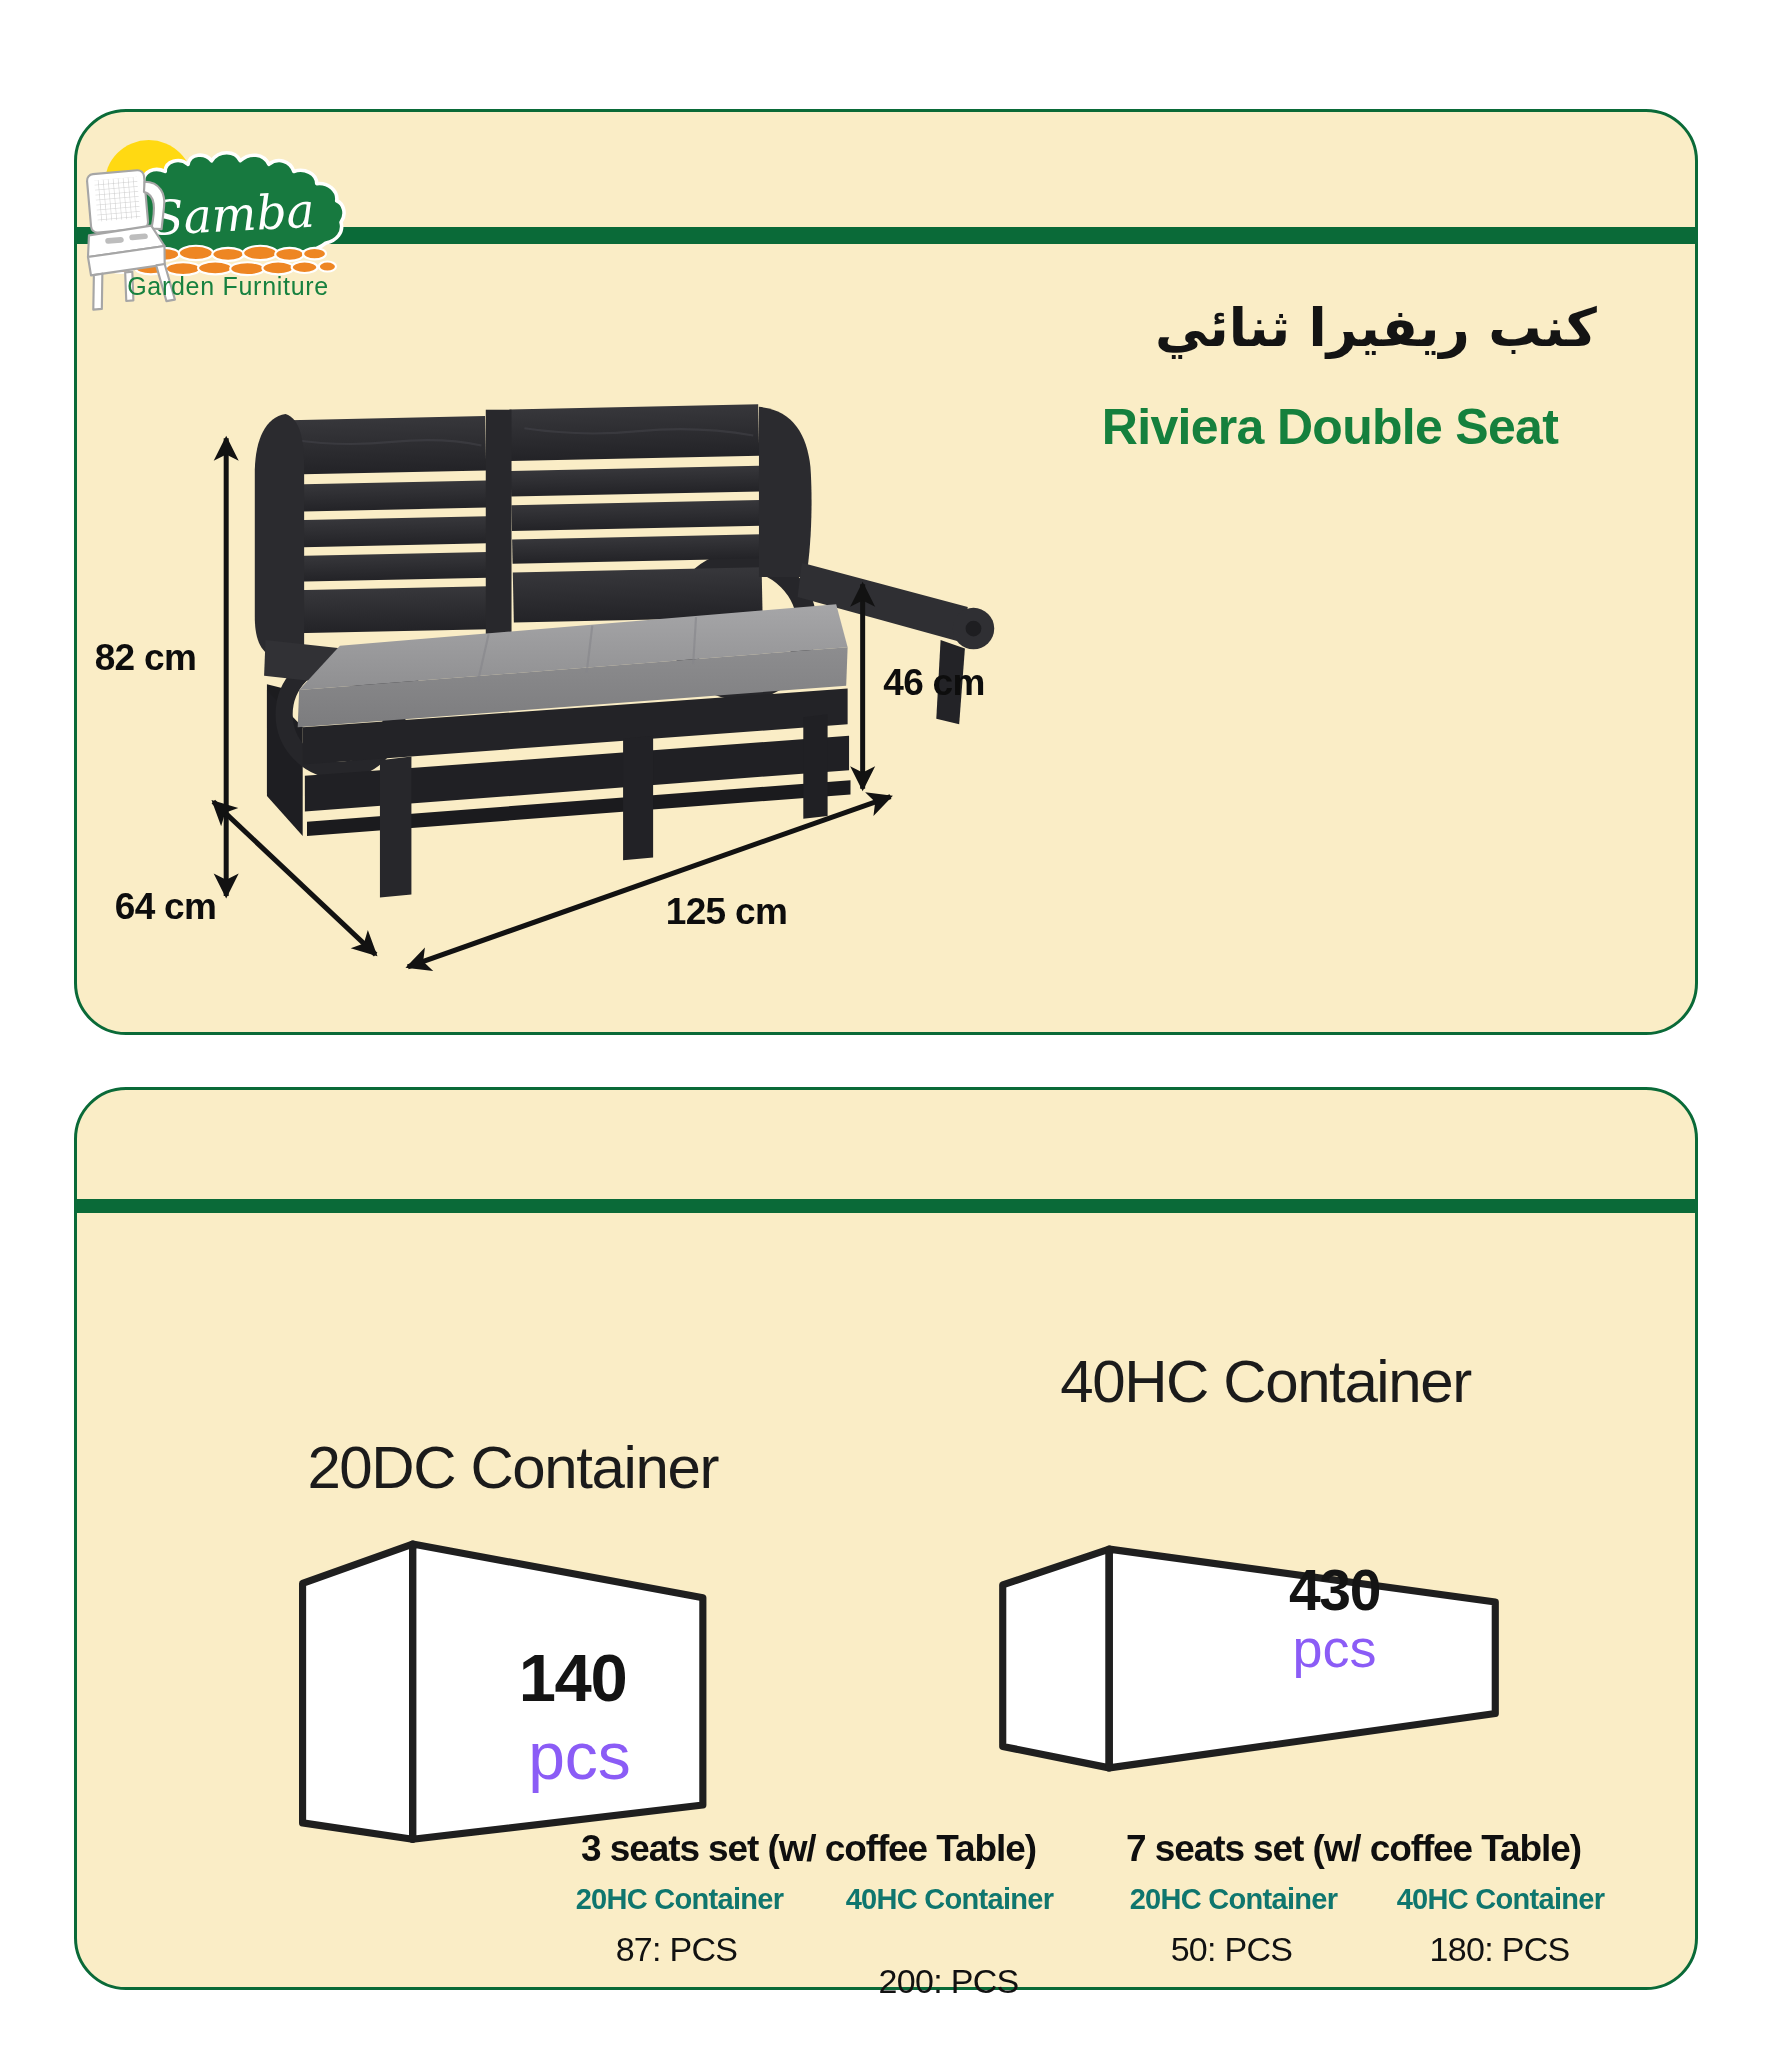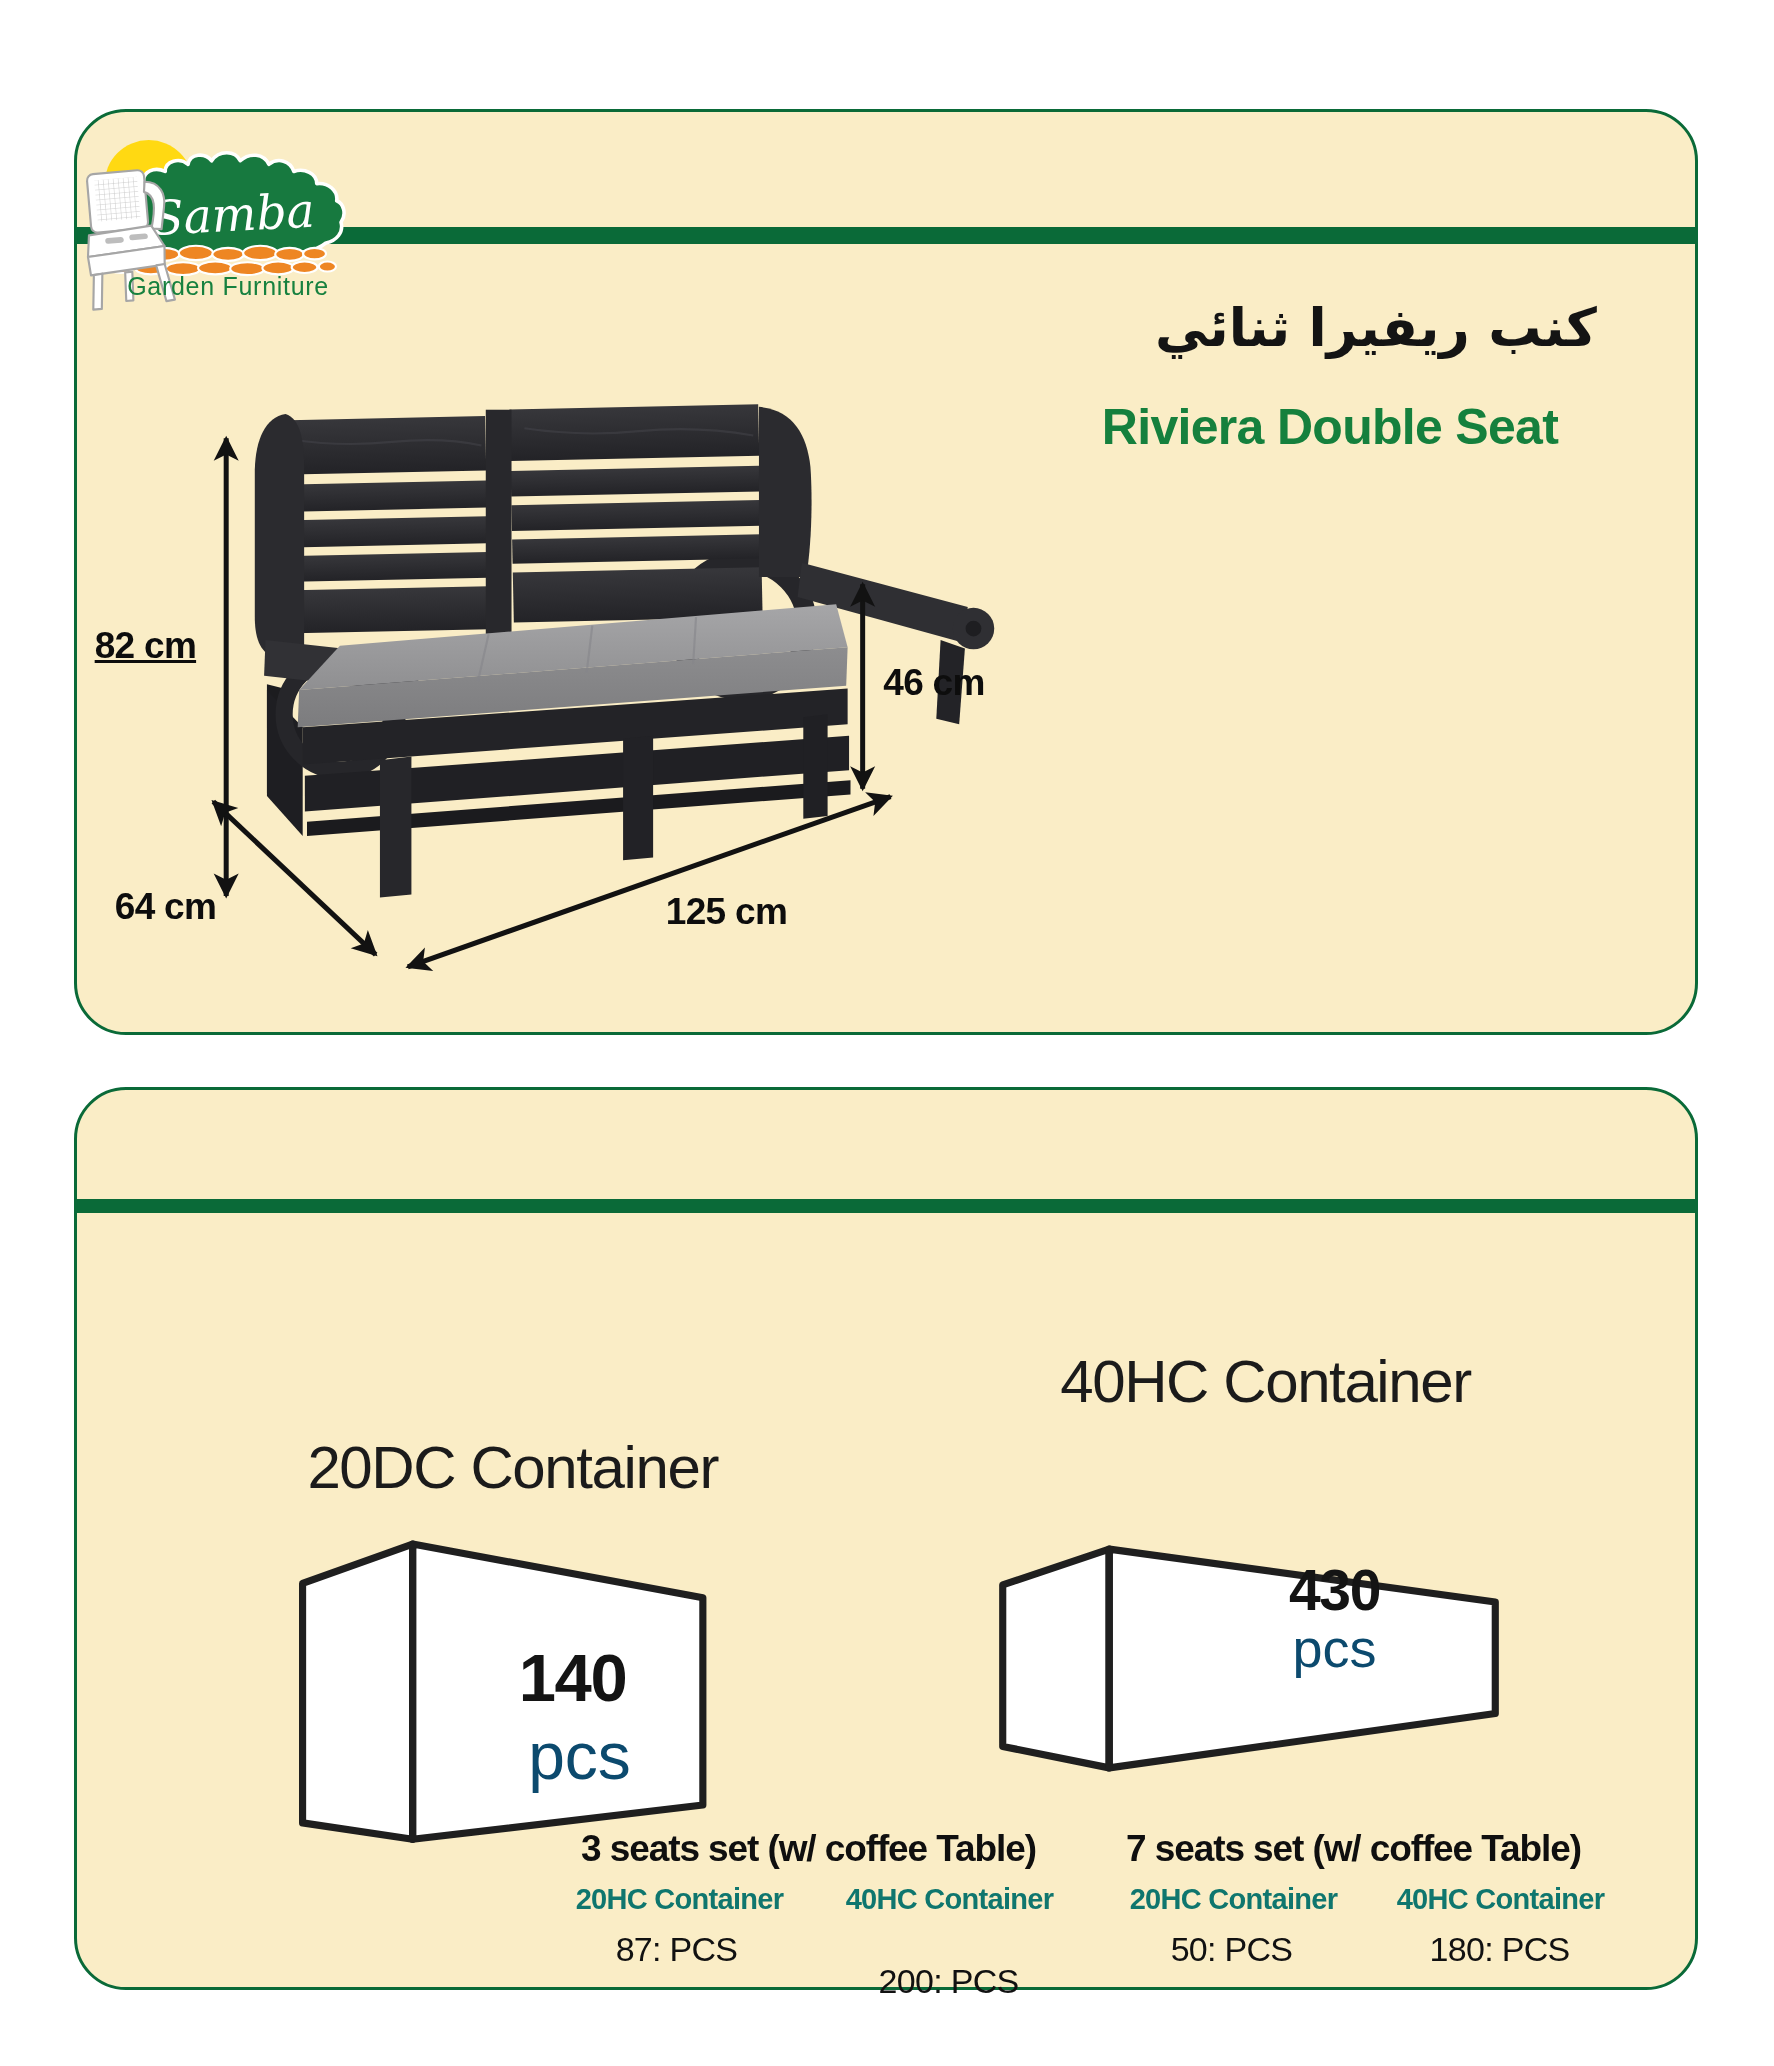--- a/index.html
+++ b/index.html
@@ -13,21 +13,21 @@
   .band{position:absolute;left:0;right:0;background:#0A6A38;}
   .panel.top .band{top:115px;height:16.5px;}
   .panel.bottom .band{top:109px;height:14.3px;}
   .abs{position:absolute;}
   .ctr{text-align:center;}
   .title-ar{font-family:"DejaVu Sans",sans-serif;font-size:53px;font-weight:bold;color:#141414;}
   .title-en{font-size:50px;font-weight:bold;color:#15803d;letter-spacing:-0.7px;}
   .dim-label{font-size:37px;font-weight:bold;color:#0d0d0d;letter-spacing:-0.7px;}
   .cont-heading{font-size:60px;font-weight:normal;color:#1b1b1b;letter-spacing:-1.4px;}
   .qty-num{font-size:67px;font-weight:bold;color:#141414;line-height:1;letter-spacing:-1.4px;}
-  .qty-unit{font-size:66px;font-weight:normal;color:#0c4a6e;line-height:1;}
+  .qty-unit{font-size:66px;font-weight:normal;color:#8b5cf6;line-height:1;}
   .qty-num.sm{font-size:57px;}
   .qty-unit.sm{font-size:54px;}
   .set-title{font-size:37px;font-weight:bold;color:#0f0f0f;letter-spacing:-1.1px;line-height:1.15;}
   .set-col{font-size:29px;font-weight:bold;color:#0f766e;letter-spacing:-0.7px;}
   .set-pcs{font-size:34px;font-weight:500;color:#111;letter-spacing:-0.7px;}
   svg{display:block;}
 </style>
 </head>
 <body>
 
@@ -169,21 +169,21 @@
       </g>
 
       <g stroke="#121212" stroke-width="7">
         <line x1="193" y1="48" x2="193" y2="688" marker-start="url(#ah)" marker-end="url(#ah)"></line>
         <line x1="1083" y1="252" x2="1083" y2="538" marker-start="url(#ah)" marker-end="url(#ah)"></line>
         <line x1="175" y1="556" x2="402" y2="770" marker-start="url(#ah)" marker-end="url(#ah)"></line>
         <line x1="447" y1="787" x2="1122" y2="549" marker-start="url(#ah)" marker-end="url(#ah)"></line>
       </g>
     </svg>
 
-    <div class="abs ctr dim-label" style="left:11.4px;top:512px;width:114px;line-height:1.2;text-decoration:underline;">82 cm</div>
+    <div class="abs ctr dim-label" style="left:11.4px;top:524px;width:114px;line-height:1.2;">82 cm</div>
     <div class="abs ctr dim-label" style="left:800px;top:549px;width:114px;line-height:1.2;">46 cm</div>
     <div class="abs ctr dim-label" style="left:31.5px;top:773px;width:114px;line-height:1.2;">64 cm</div>
     <div class="abs ctr dim-label" style="left:585px;top:778px;width:129px;line-height:1.2;">125 cm</div>
   </div>
 
   <div class="panel bottom">
     <div class="band"></div>
 
     
     <div class="abs ctr cont-heading" style="left:212px;top:348px;width:429px;line-height:1;text-align:right;">20DC Container</div>

